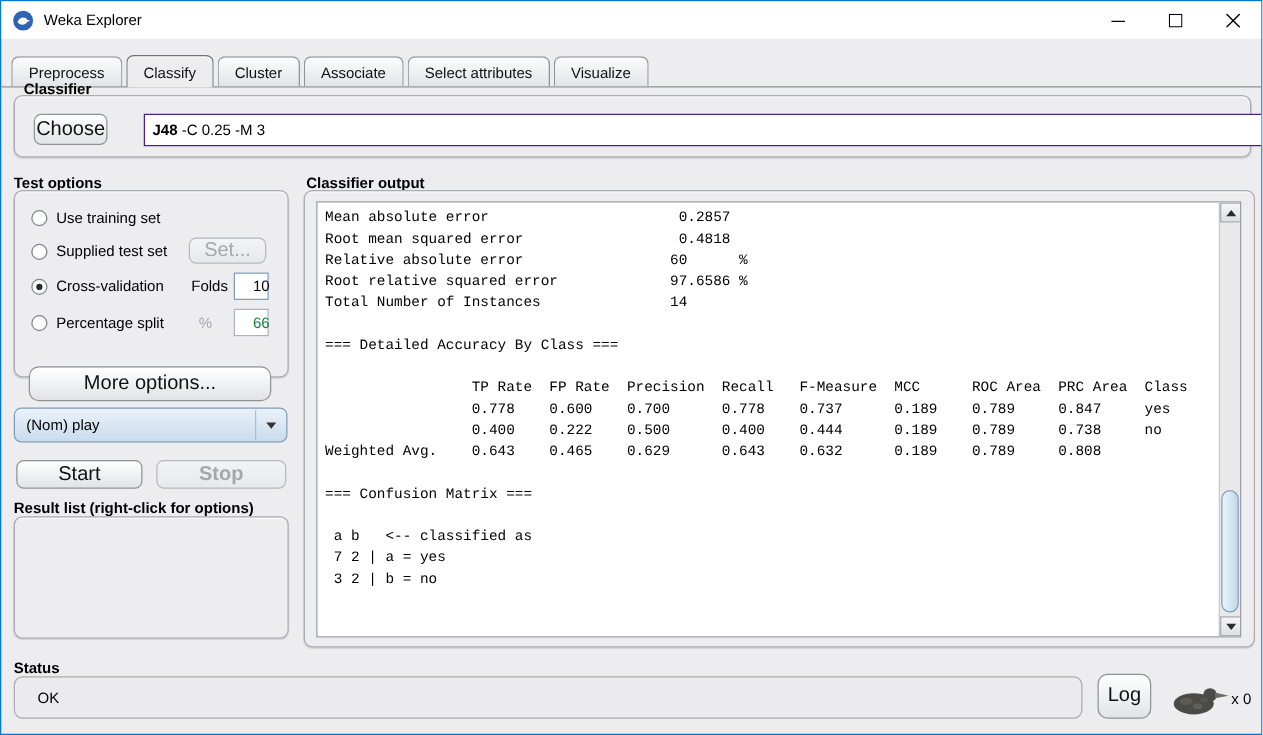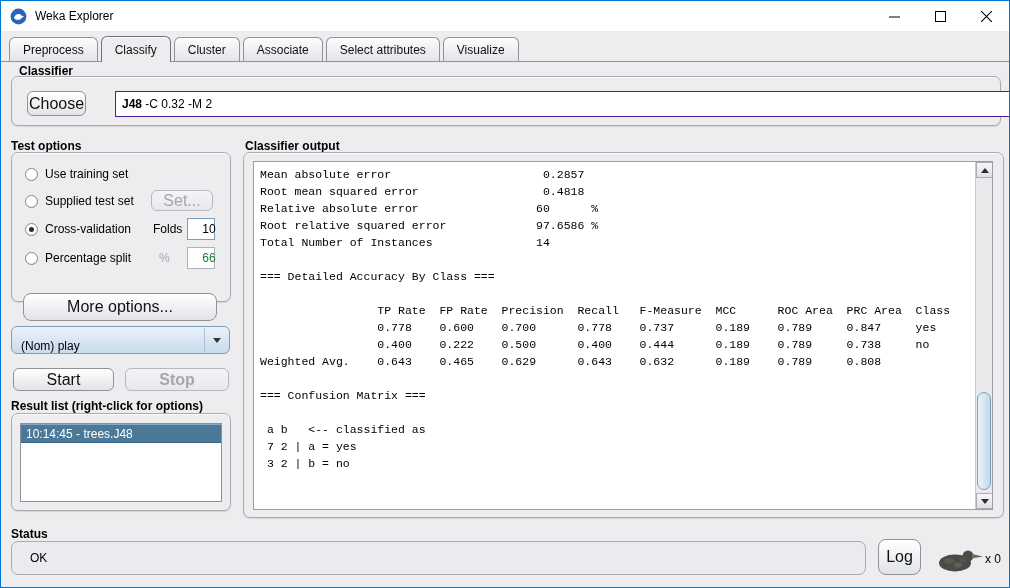--- a/index.html
+++ b/index.html
@@ -9,21 +9,21 @@
     position:relative; width:1010px; height:588px;
     border:1px solid #0077D4; background:#EDEDF0; overflow:hidden;
   }
   
   .titlebar { position:absolute; top:0; left:0; right:0; height:30px; background:#FFFFFF; display:flex; align-items:center; }
   .titlebar .appicon { margin-left:9px; width:17px; height:17px; }
   .titlebar .title { margin-left:8px; font-size:12px; color:#000; }
   .wincontrols { position:absolute; right:0; top:0; height:30px; display:flex; }
   .winbtn { width:46px; height:30px; display:flex; align-items:center; justify-content:center; }
   
-  .tabbar { position:absolute; top:34px; left:0; right:0; height:27px; padding-left:8px; border-bottom:1px solid #8F9296; display:flex; align-items:flex-end; }
+  .tabbar { position:absolute; top:42px; left:0; right:0; height:27px; padding-left:8px; border-bottom:1px solid #8F9296; display:flex; align-items:flex-end; }
   .tab {
     display:flex; align-items:center; height:24px; padding:0 13px; margin-right:3px;
     border:1px solid #8F9296; border-bottom:none; border-radius:6px 6px 0 0;
     background:linear-gradient(#FCFCFD,#E2E4E8); font-size:12px; color:#111; cursor:default;
   }
   .tab.active {
     height:26px; background:#EDEDF0; position:relative; z-index:2; margin-bottom:-1px;
     border-color:#6F7276; box-shadow:inset 0 1px 0 #fff;
   }
   
@@ -42,21 +42,21 @@
   .textfield { background:#fff; border:1px solid #4c1d95; display:flex; align-items:center; font-size:12px;margin-left:24px; }
   .numfield { background:#fff; border:1px solid #7F9DB9; font-size:12px; display:flex; align-items:center; justify-content:center;padding-left:16px; }
   .numfield.disabled { color:#15803d; border-color:#ADB3BA; }
   
   .optrow { position:absolute; display:flex; align-items:center; font-size:12px; color:#000; }
   .radio { width:13px; height:13px; border-radius:50%; border:1px solid #84878C; background:radial-gradient(circle at 35% 30%, #fff 55%, #DDDFE3); margin-right:7px; position:relative; }
   .radio.sel::after { content:""; position:absolute; left:3px; top:3px; width:5px; height:5px; border-radius:50%; background:#2B2B2B; }
   
   .combo {
     position:absolute; border:1px solid #7F9DB9; border-radius:6px;
-    background:linear-gradient(#EAF2FA,#C9DBEB); display:flex; align-items:flex-end; font-size:12px; color:#000;
+    background:linear-gradient(#EAF2FA,#C9DBEB); display:flex; align-items:center; font-size:12px; color:#000;
   }
   .combo .arrowzone { position:absolute; right:1px; top:1px; bottom:1px; width:24px; display:flex; align-items:center; justify-content:center; border-left:1px solid #A9C0D4; }
   .combo .caret { width:0; height:0; border-left:4px solid transparent; border-right:4px solid transparent; border-top:5px solid #333; }
   
   .listarea { position:absolute; background:#fff; border:1px solid #8F9296; overflow:hidden; }
   .listitem { height:19px; display:flex; align-items:center; padding-left:5px; font-size:12px; }
   .listitem.sel { background:#4A7999; color:#fff; border-top:1px solid #8AA9BF; border-bottom:1px solid #3B6687; }
   
   .outarea { position:absolute; background:#fff; border:1px solid #9A9DA3; overflow:hidden; }
   .outpre {
@@ -124,21 +124,21 @@
     <div class="tab">
         <span>Visualize</span>
       </div>
   </div>
 
   <div class="seclabel" style="left:18px; top:63px;">Classifier</div>
   <div class="groupbox" style="left:10px; top:75px; width:990px; height:50px;"></div>
   <div class="btn" style="position:absolute; left:26px; top:90px; width:59px; height:25px;">Choose</div>
   <div class="textfield" style="position:absolute; left:90px; top:90px; width:898px; height:26px; padding-left:6px;">
     <span style="font-weight:bold;">J48</span>
-      <span style="white-space:pre;"> -C 0.32 -M 2</span>
+      <span style="white-space:pre;"> -C 0.25 -M 3</span>
   </div>
 
   <div class="seclabel" style="left:10px; top:138px;">Test options</div>
   <div class="groupbox" style="left:10px; top:151px; width:220px; height:150px;"></div>
 
   <div class="optrow" style="left:24px; top:166px; height:14px;">
     <span class="radio"></span>
     <span>Use training set</span>
   </div>
 
@@ -169,23 +169,20 @@
     <span class="arrowzone">
         <span class="caret"></span>
       </span>
   </div>
 
   <div class="btn" style="position:absolute; left:12px; top:367px; width:101px; height:23px;">Start</div>
   <div class="btn disabled" style="position:absolute; left:124px; top:367px; width:104px; height:23px;font-weight:bold;">Stop</div>
 
   <div class="seclabel" style="left:10px; top:398px;">Result list (right-click for options)</div>
   <div class="groupbox" style="left:10px; top:412px; width:220px; height:98px;"></div>
-  <div class="listarea" style="left:19px; top:422px; width:202px; height:79px;">
-    <div class="listitem sel">10:14:45 - trees.J48</div>
-  </div>
 
   <div class="seclabel" style="left:244px; top:138px;">Classifier output</div>
   <div class="groupbox" style="left:242px; top:151px; width:761px; height:366px;"></div>
   <div class="outarea" style="left:252px; top:160px; width:740px; height:349px;">
     <pre class="outpre">Mean absolute error                      0.2857
 Root mean squared error                  0.4818
 Relative absolute error                 60      %
 Root relative squared error             97.6586 %
 Total Number of Instances               14
 

